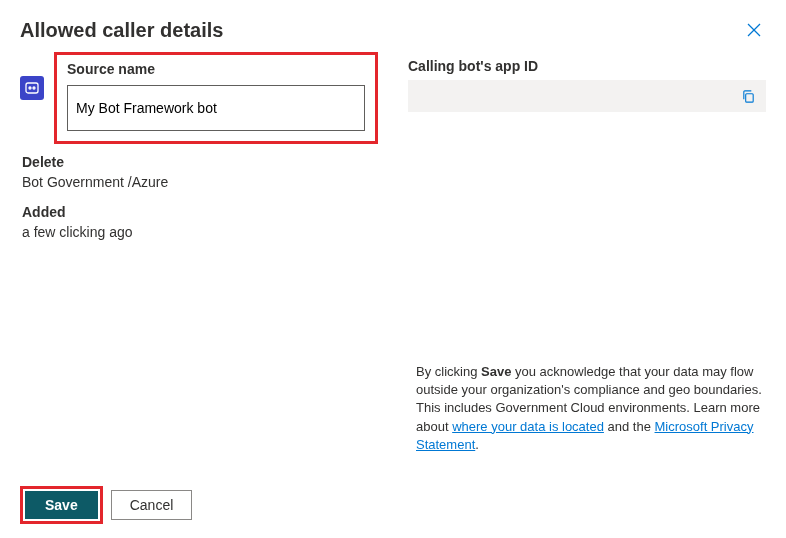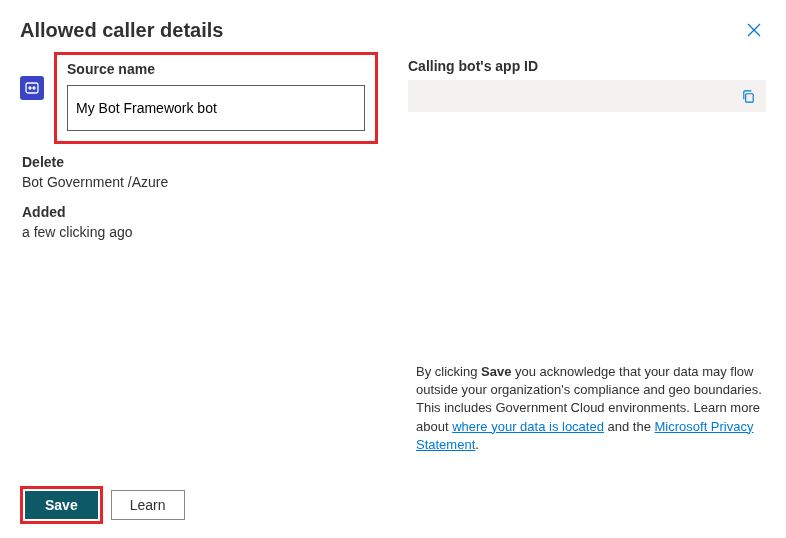--- a/index.html
+++ b/index.html
@@ -252,15 +252,15 @@
 
 <div class="disclaimer">
   <span>By clicking </span><strong>Save</strong><span> you acknowledge that your data may flow outside your organization's compliance and geo boundaries. This includes Government Cloud environments. Learn more about </span><a href="#">where your data is located</a><span> and the </span><a href="#">Microsoft Privacy Statement</a><span>.</span>
 </div>
 
 <div class="footer">
   <div class="right-buttons">
     <div class="save-wrap">
       <button class="btn btn-save">Save</button>
     </div>
-    <button class="btn btn-cancel">Learn</button>
+    <button class="btn btn-cancel">Cancel</button>
   </div>
 </div>
 
 </body></html>

